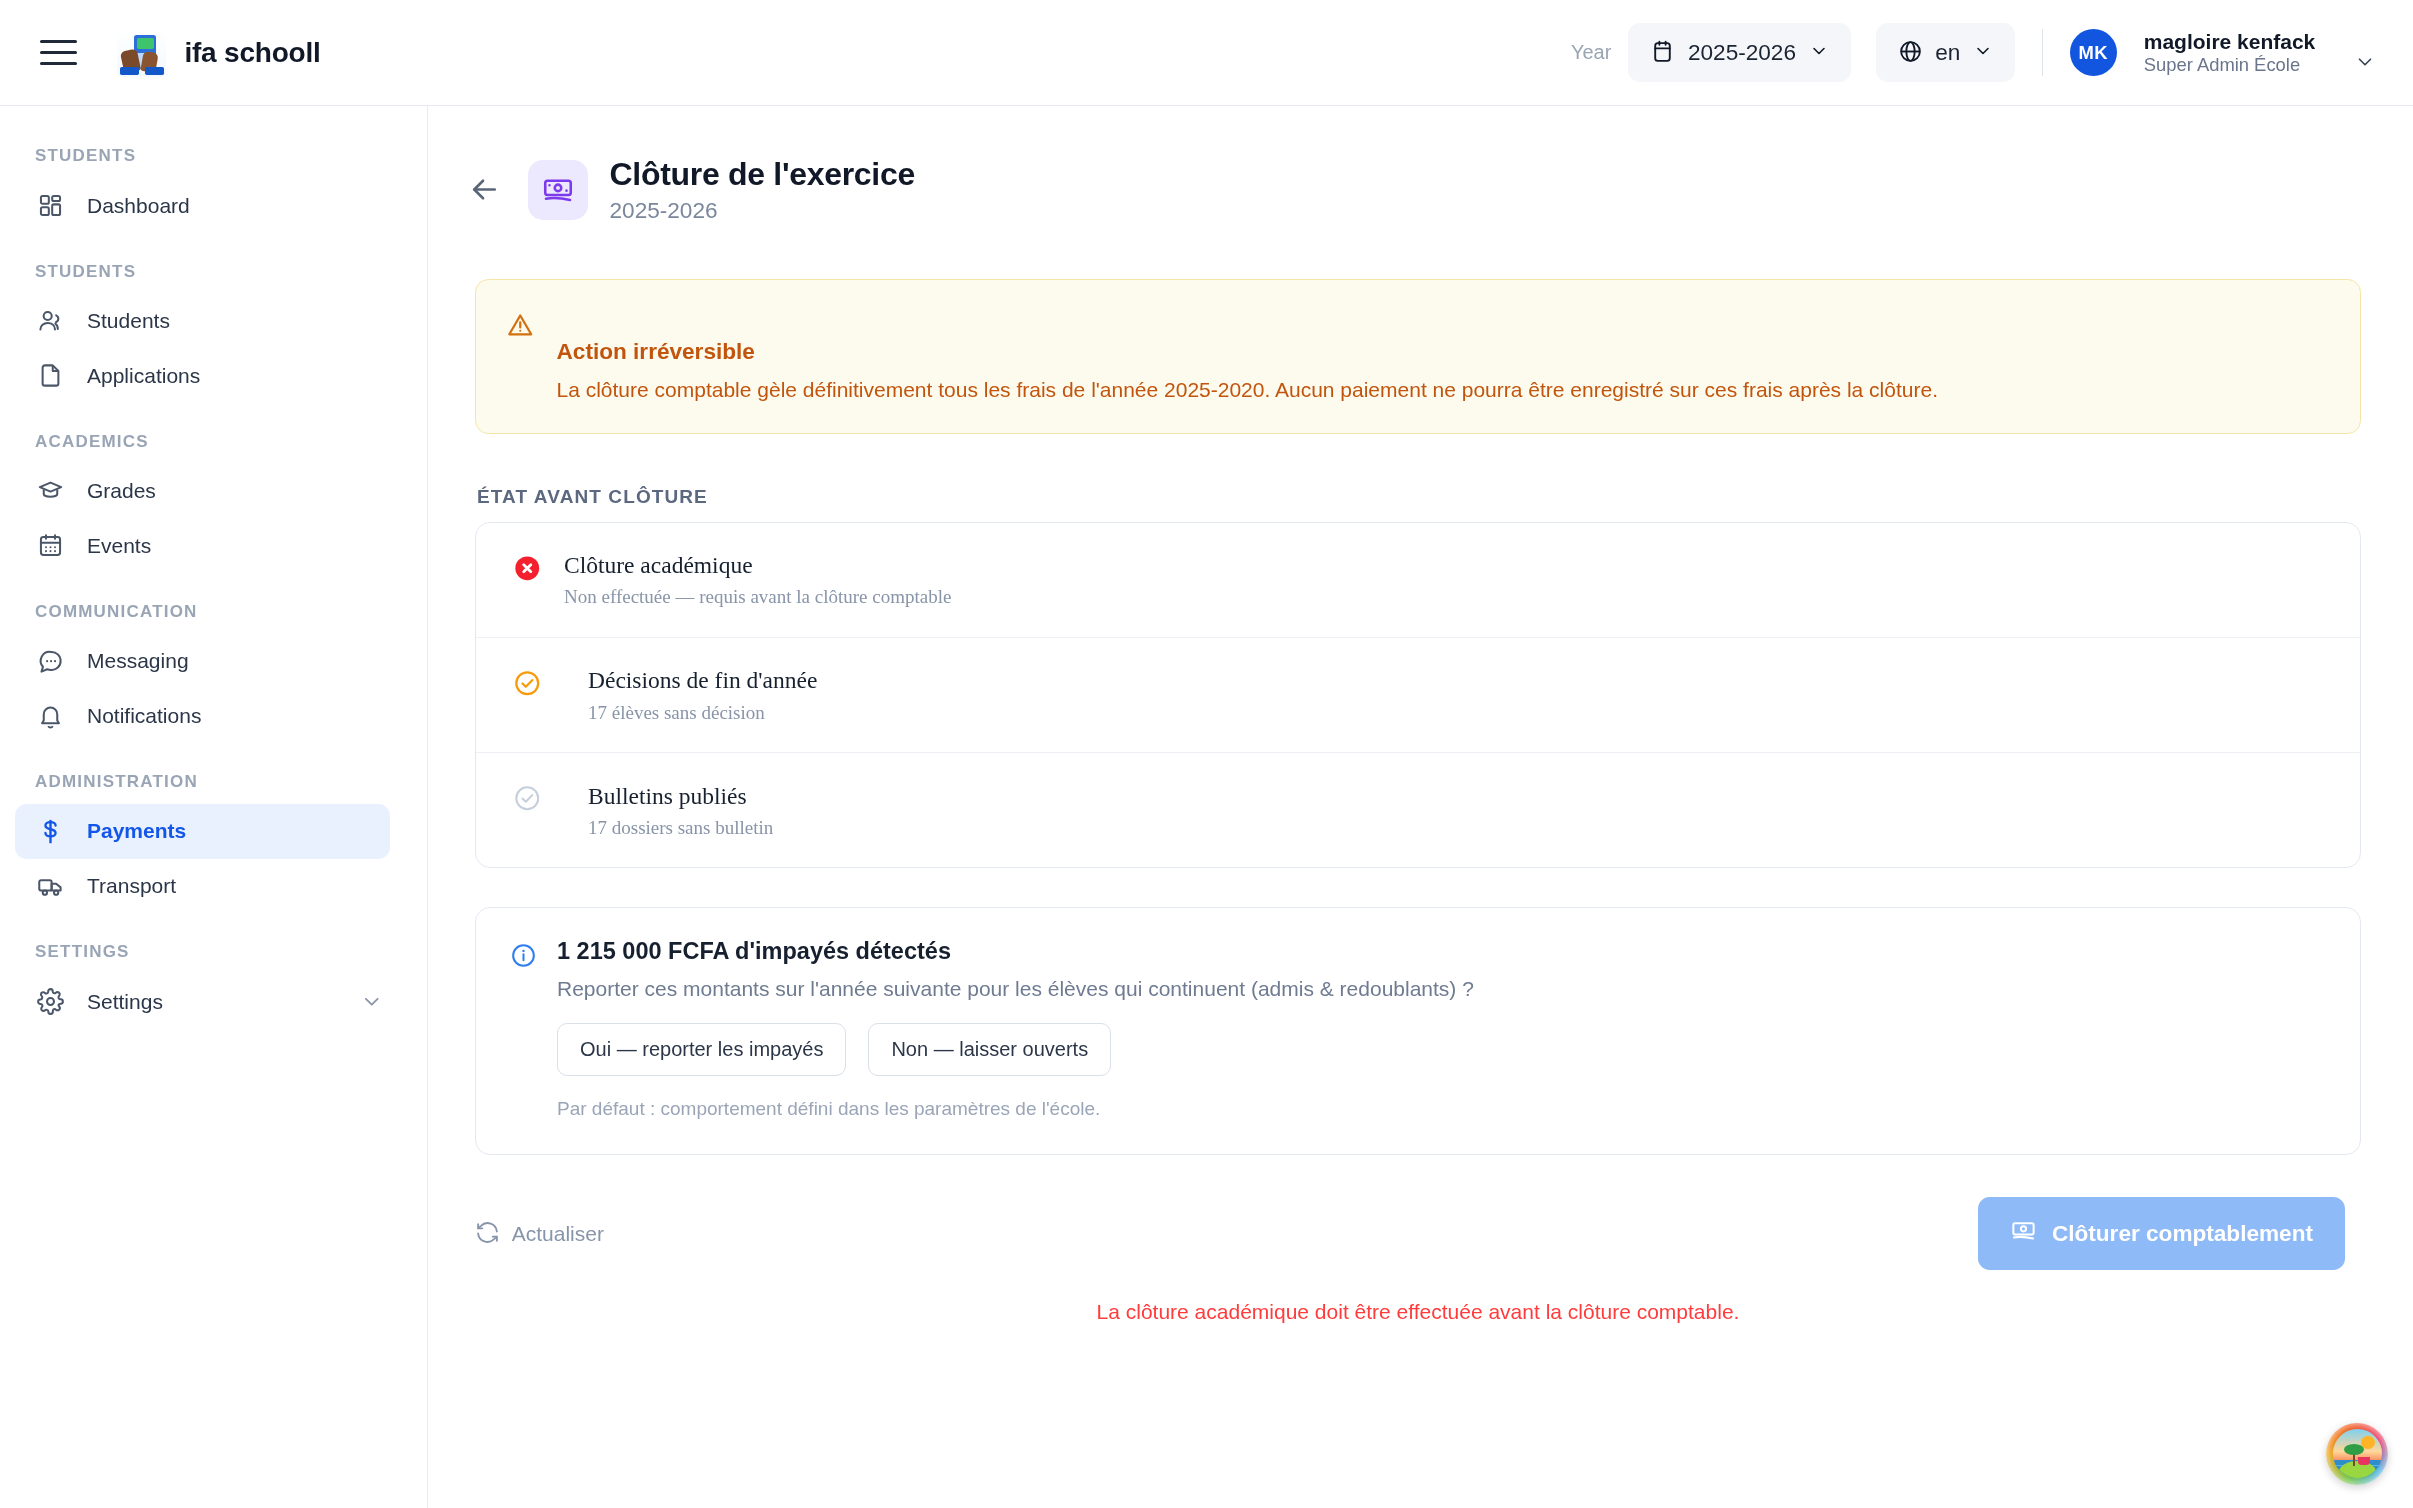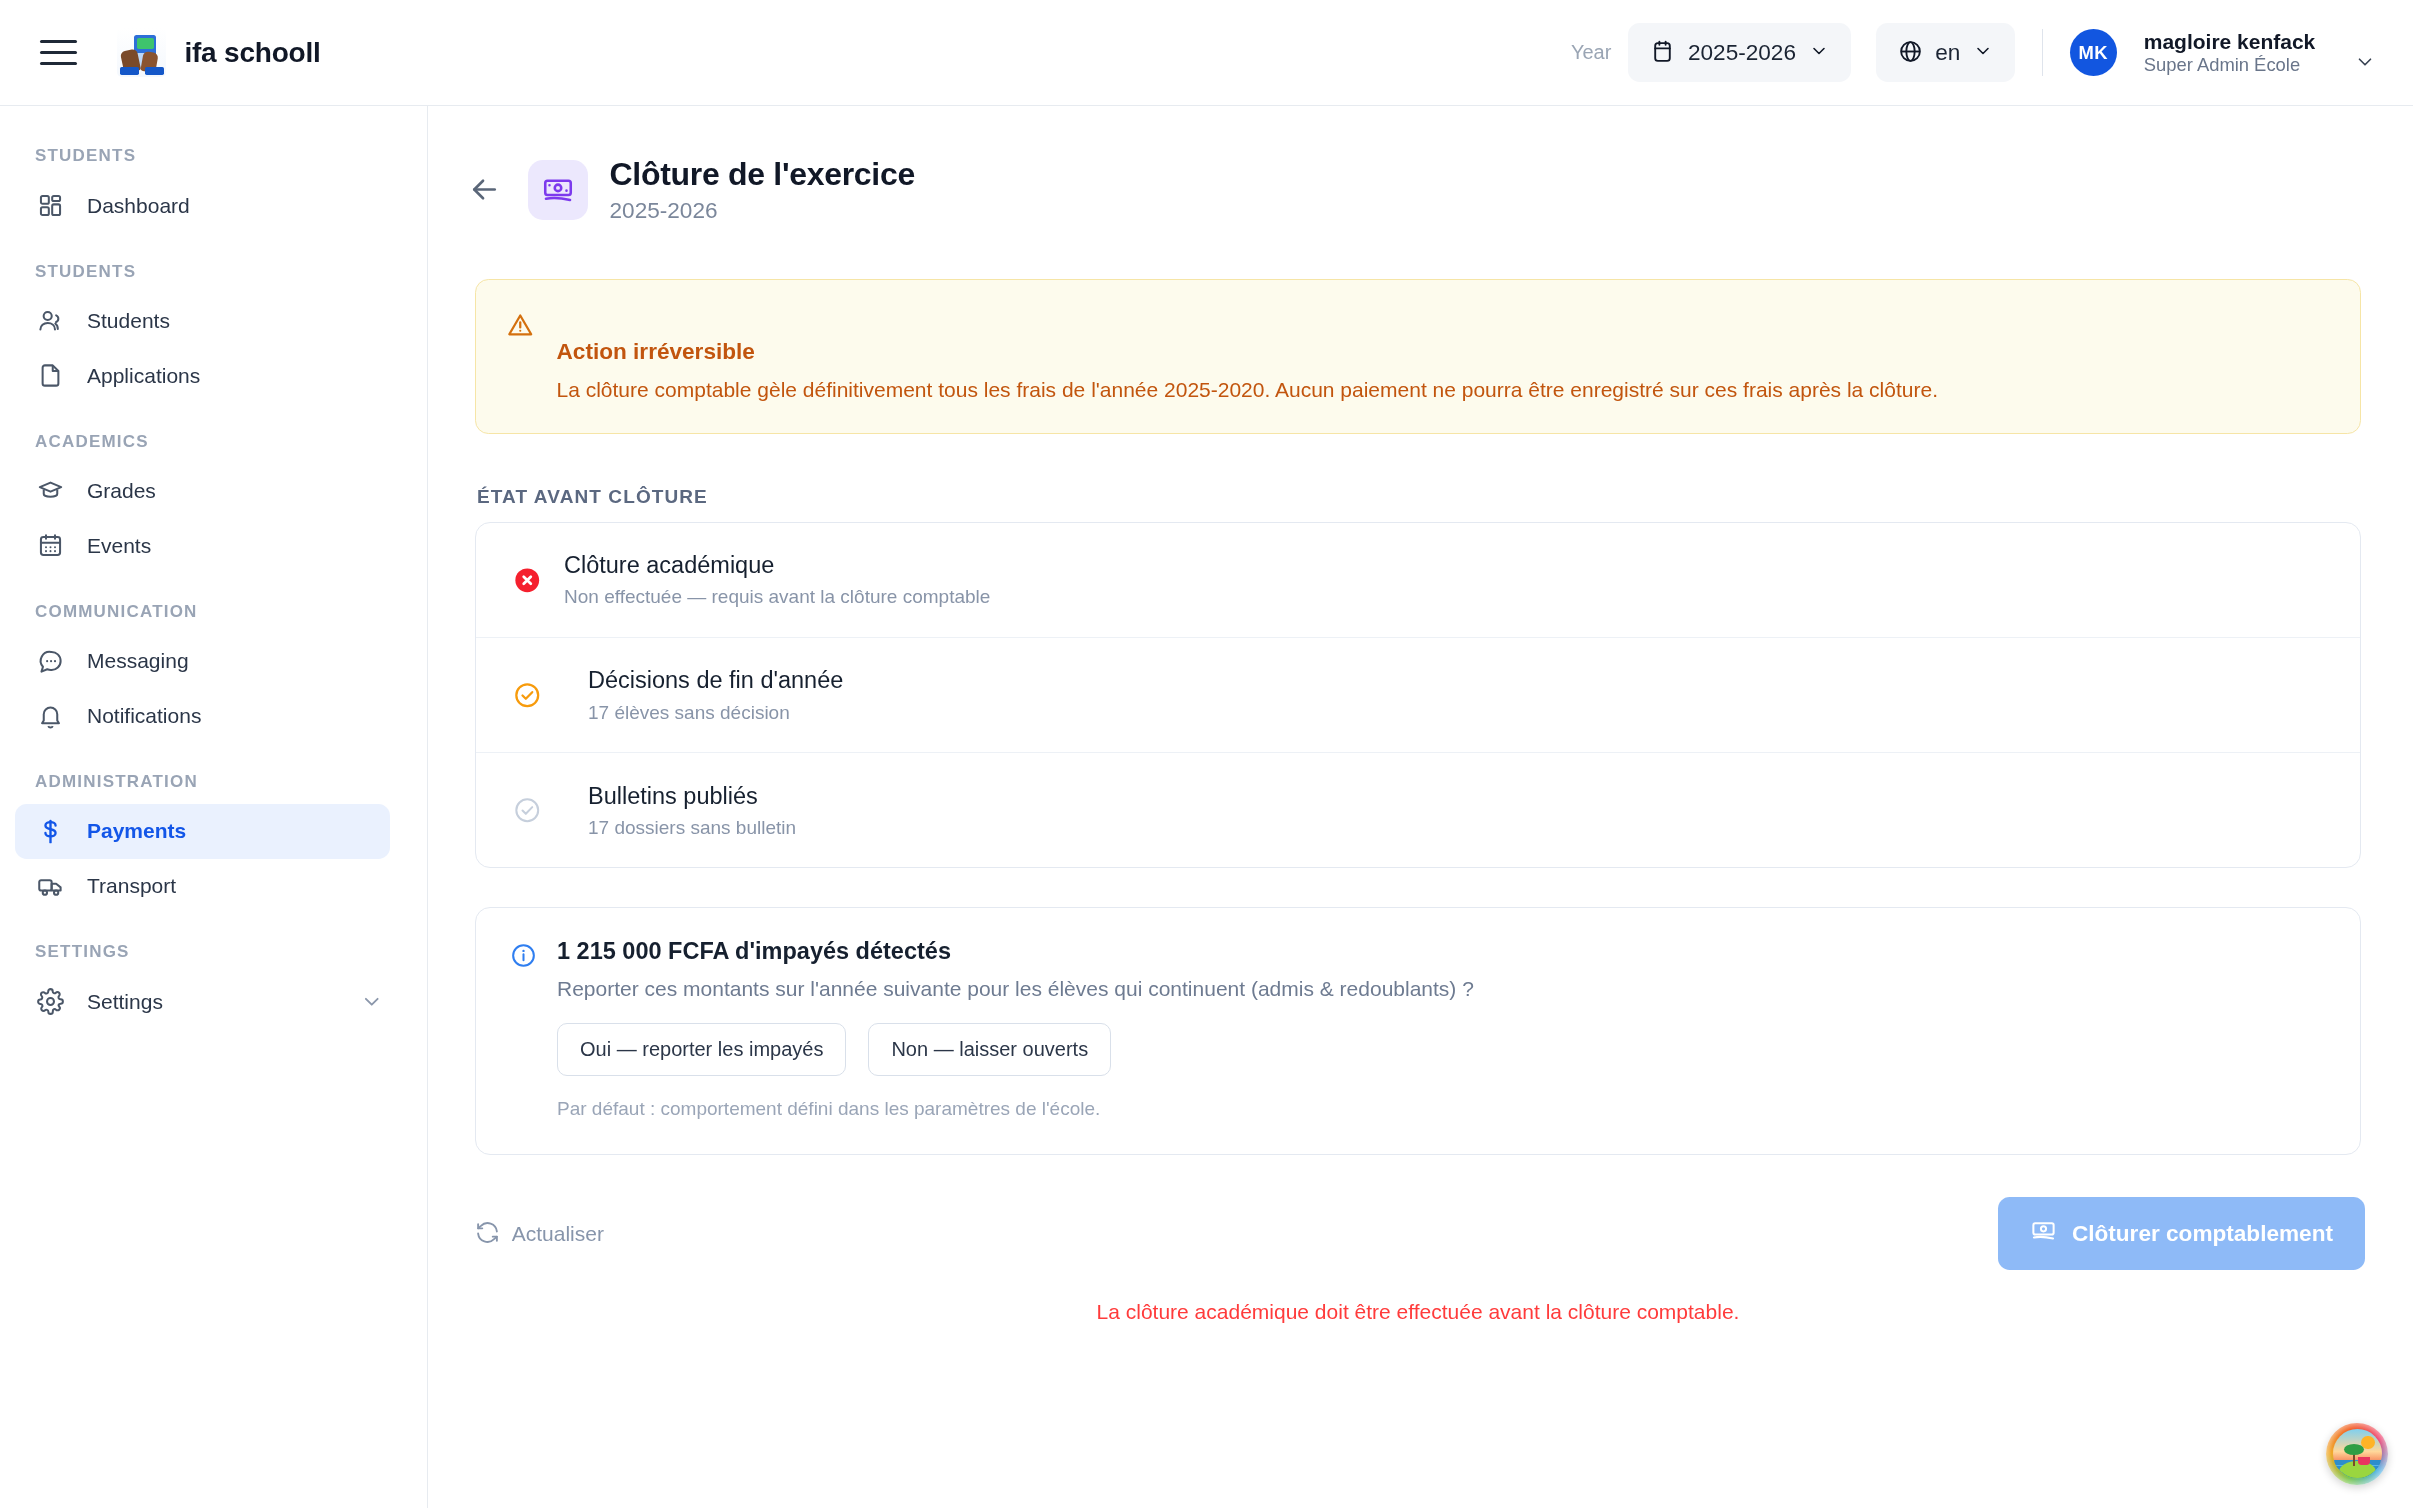--- a/index.html
+++ b/index.html
@@ -104,21 +104,21 @@
 
   .section-label {
     font-size: 19px; font-weight: 700; letter-spacing: 1.1px; color: #5b6880;
     margin: 52px 0 13.4px 49px;
   }
 
   .card {
     margin: 0 52px 0 47px; background: #fff;
     border: 0.8px solid #e4e9f1; border-radius: 15px; overflow: hidden;
   }
-  .check-row { display: flex; align-items: center; gap: 20px; padding: 28.5px 34px; }
+  .check-row { display: flex; gap: 20px; padding: 28.5px 34px; font-family: Liberation Serif, serif; }
   .check-row + .check-row { border-top: 0.8px solid #edf1f6; gap: 44px; }
   .check-ico { width: 34px; height: 34px; flex: none; display:flex; align-items:center; justify-content:center; }
   .check-title { font-size: 23.5px; color: #16202f; line-height: 1.25; }
   .check-sub { font-size: 19px; color: #8894a8; margin-top: 5.9px; }
 
   .info-card {
     margin: 39px 52px 0 47px; background: #fff;
     border: 0.8px solid #e4e9f1; border-radius: 15px;
     padding: 30px 34px 34px 34px; display: flex; gap: 20px;
   }
@@ -129,21 +129,21 @@
   .choice-btn {
     font-family: "Liberation Sans", sans-serif;
     font-size: 20px; color: #2b3648; background: #fff;
     border: 0.8px solid #d9e0ea; border-radius: 10px;
     padding: 14.2px 22px; cursor: pointer;
   }
   .info-note { font-size: 19px; color: #9aa5b7; margin-top: 22px; }
 
   .footer-row {
     display: flex; align-items: center; justify-content: space-between;
-    margin: 42px 48px 0 47px;
+    margin: 42px 68px 0 47px;
   }
   .refresh-link { display: flex; align-items: center; gap: 11.7px; cursor: pointer; }
   .refresh-text { font-size: 21px; color: #8795ab; }
   .primary-btn {
     display: flex; align-items: center; gap: 15px;
     background: #8ebaf7; color: #fff; border: none; border-radius: 11.7px;
     padding: 20px 32px; font-size: 22.6px; font-weight: 700; cursor: pointer;
     font-family: "Liberation Sans", sans-serif;
   }
   .error-text {

